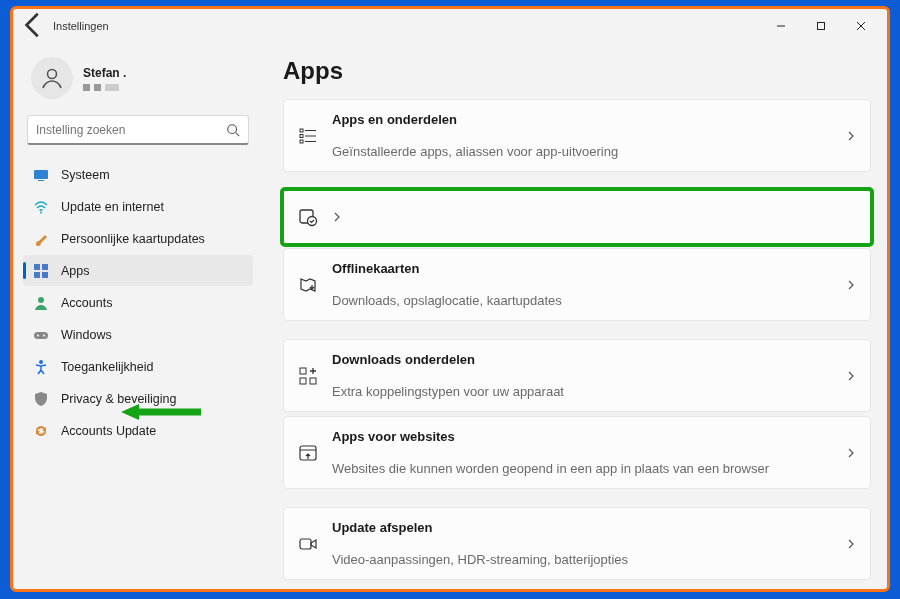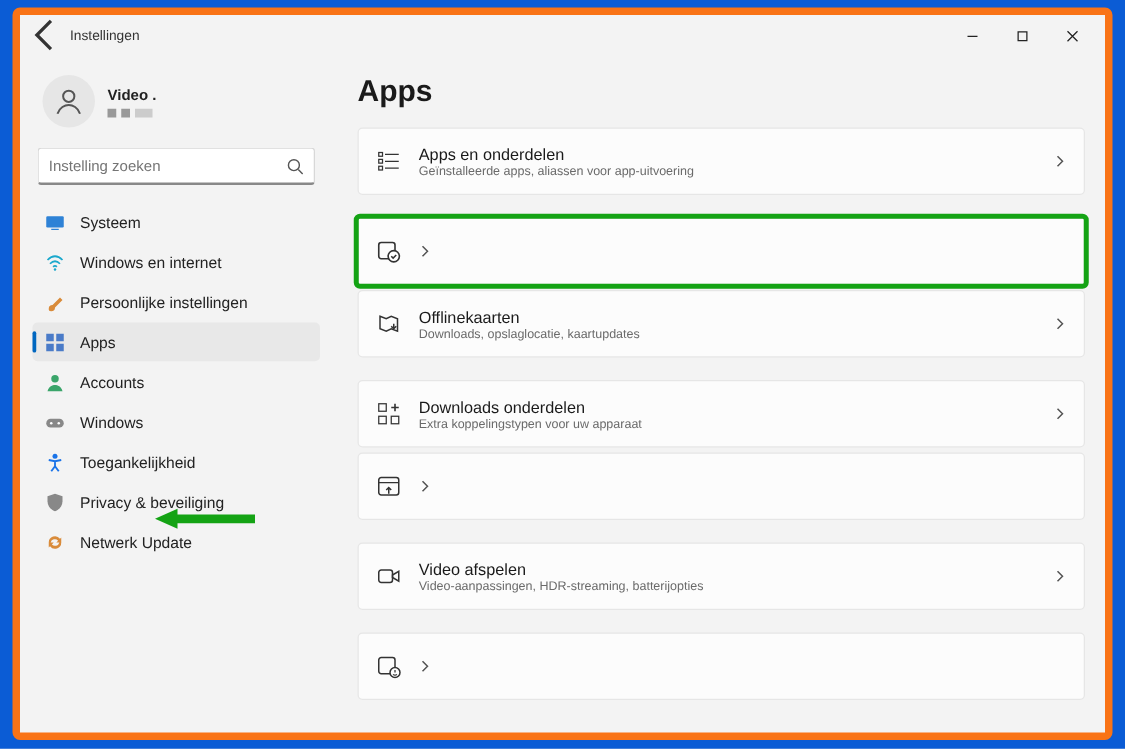--- a/index.html
+++ b/index.html
@@ -8,21 +8,21 @@
     background: #0b5cd5;
     width: 900px;
     height: 599px;
     overflow: hidden;
   }
   .window {
     position: absolute;
     left: 10px; top: 6px;
     width: 880px; height: 586px;
     background: #f3f3f3;
-    border: 6px solid #f97316;
+    border: 3px solid #f97316;
     border-radius: 6px;
     display: flex;
     flex-direction: column;
     overflow: hidden;
   }
   .titlebar {
     height: 34px;
     display: flex;
     align-items: center;
     padding: 0 6px;
@@ -119,22 +119,22 @@
     cursor: pointer;
     min-height: 54px;
   }
   .card.highlight {
     outline: 4px solid #14a314;
     outline-offset: -1px;
     border-radius: 2px;
   }
   .card .cicon { width: 20px; height: 20px; flex-shrink: 0; display:flex; align-items:center; justify-content:center;}
   .card .ctext { flex: 1; }
-  .card .ctitle { font-size: 13px; color: #1a1a1a; }
-  .card .cdesc { font-size: 10px; color: #6a6a6a; margin-top: 1px; }
+  .card .ctitle { font-size: 13px; color: #1a1a1a; font-weight: bold; }
+  .card .cdesc { font-size: 13px; color: #6a6a6a; margin-top: 17px; }
   .card .chev { width: 10px; height: 10px; }
   .gap { height: 10px; }
 
   .arrow-annotation {
     position: absolute;
     left: 98px; top: 243px;
     width: 80px; height: 20px;
     pointer-events: none;
   }
 </style>
@@ -171,21 +171,21 @@
   <div class="body">
     <div class="sidebar">
       <div class="profile">
         <div class="avatar">
           <svg viewBox="0 0 24 24">
               <circle cx="12" cy="8" r="4.5" fill="none" stroke="#555" stroke-width="1.6"></circle>
               <path d="M3 22c1.5-5 6-7 9-7s7.5 2 9 7" fill="none" stroke="#555" stroke-width="1.6"></path>
             </svg>
         </div>
         <div class="profile-text">
-          <div class="name">Video .</div>
+          <div class="name">Stefan .</div>
           <div class="meta">
             <div class="sq"></div>
               <div class="sq"></div>
               <div class="sq light"></div>
           </div>
         </div>
       </div>
 
       <div class="searchbox">
         <input placeholder="Instelling zoeken" style="">
@@ -205,29 +205,29 @@
             </span>
           <span>Systeem</span>
         </div>
         <div class="nav-item">
           <span class="nicon">
               <svg viewBox="0 0 16 16">
                 <path d="M2 6c4-4 8-4 12 0M4 9c2.5-2.5 5.5-2.5 8 0M6.5 11.5c1-1 2-1 3 0" stroke="#1aa8cc" stroke-width="1.4" fill="none"></path>
                 <circle cx="8" cy="13.5" r="1" fill="#1aa8cc"></circle>
               </svg>
             </span>
-          <span>Windows en internet</span>
+          <span>Update en internet</span>
         </div>
         <div class="nav-item">
           <span class="nicon">
               <svg viewBox="0 0 16 16">
                 <path d="M3 13c0-2 1-3 3-3l6-6 2 2-6 6c0 2-1 3-3 3s-2-1-2-2z" fill="#d98b3a"></path>
               </svg>
             </span>
-          <span>Persoonlijke instellingen</span>
+          <span>Persoonlijke kaartupdates</span>
         </div>
         <div class="nav-item selected">
           <span class="nicon">
               <svg viewBox="0 0 16 16">
                 <rect x="1" y="1" width="6" height="6" fill="#4a7bc8"></rect>
                 <rect x="9" y="1" width="6" height="6" fill="#4a7bc8"></rect>
                 <rect x="1" y="9" width="6" height="6" fill="#4a7bc8"></rect>
                 <rect x="9" y="9" width="6" height="6" fill="#4a7bc8"></rect>
               </svg>
             </span>
@@ -268,21 +268,21 @@
               </svg>
             </span>
           <span>Privacy &amp; beveiliging</span>
         </div>
         <div class="nav-item">
           <span class="nicon">
               <svg viewBox="0 0 16 16">
                 <path d="M3 8a5 5 0 019-3l1-1v4h-4l1.5-1.5A3.5 3.5 0 004.5 8M13 8a5 5 0 01-9 3l-1 1V8h4l-1.5 1.5A3.5 3.5 0 0011.5 8" fill="#d98b3a"></path>
               </svg>
             </span>
-          <span>Netwerk Update</span>
+          <span>Accounts Update</span>
         </div>
 
         <svg class="arrow-annotation" viewBox="0 0 80 20">
           <line x1="80" y1="10" x2="12" y2="10" stroke="#14a314" stroke-width="7"></line>
           <polygon points="0,10 18,2 18,18" fill="#14a314"></polygon>
         </svg>
       </div>
     </div>
 
     <div class="main">
@@ -361,36 +361,40 @@
         </div>
 
         <div class="card">
           <span class="cicon">
               <svg viewBox="0 0 20 20">
                 <rect x="2" y="3" width="16" height="14" rx="2" fill="none" stroke="#333" stroke-width="1.2"></rect>
                 <line x1="2" y1="7" x2="18" y2="7" stroke="#333"></line>
                 <path d="M8 13l2-2 2 2M10 11v5" stroke="#333" fill="none" stroke-width="1.2"></path>
               </svg>
             </span>
+          <div class="ctext">
+            <div class="ctitle">Apps voor websites</div>
+            <div class="cdesc">Websites die kunnen worden geopend in een app in plaats van een browser</div>
+          </div>
           <svg class="chev" viewBox="0 0 10 10">
               <path d="M3 1l4 4-4 4" stroke="#555" stroke-width="1.2" fill="none"></path>
             </svg>
         </div>
 
         <div class="gap"></div>
 
         <div class="card">
           <span class="cicon">
               <svg viewBox="0 0 20 20">
                 <rect x="2" y="5" width="11" height="10" rx="2" fill="none" stroke="#333" stroke-width="1.2"></rect>
                 <path d="M13 9l5-3v8l-5-3z" fill="none" stroke="#333" stroke-width="1.2"></path>
               </svg>
             </span>
           <div class="ctext">
-            <div class="ctitle">Video afspelen</div>
+            <div class="ctitle">Update afspelen</div>
             <div class="cdesc">Video-aanpassingen, HDR-streaming, batterijopties</div>
           </div>
           <svg class="chev" viewBox="0 0 10 10">
               <path d="M3 1l4 4-4 4" stroke="#555" stroke-width="1.2" fill="none"></path>
             </svg>
         </div>
 
         <div class="gap"></div>
 
         <div class="card">

